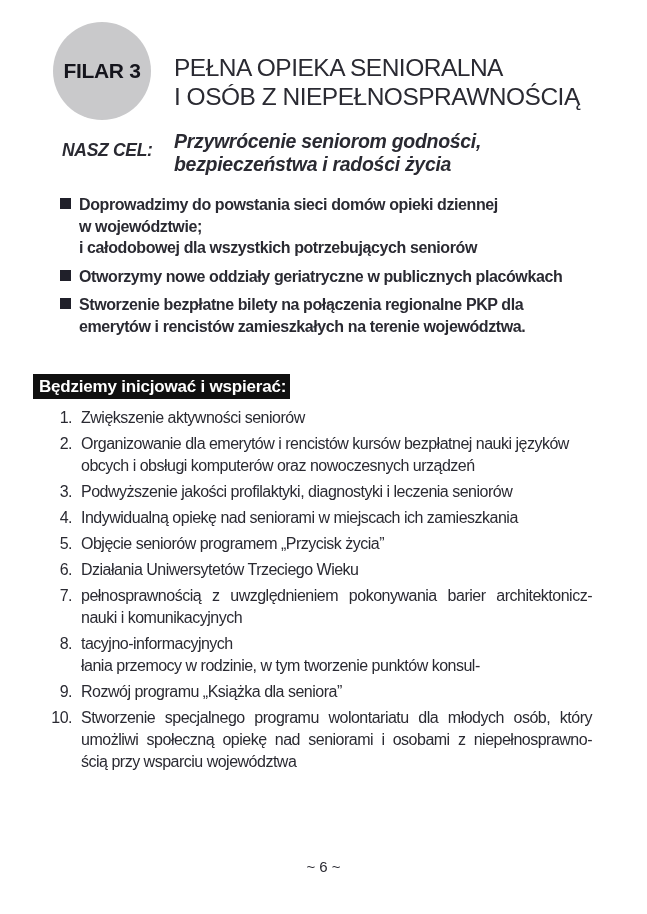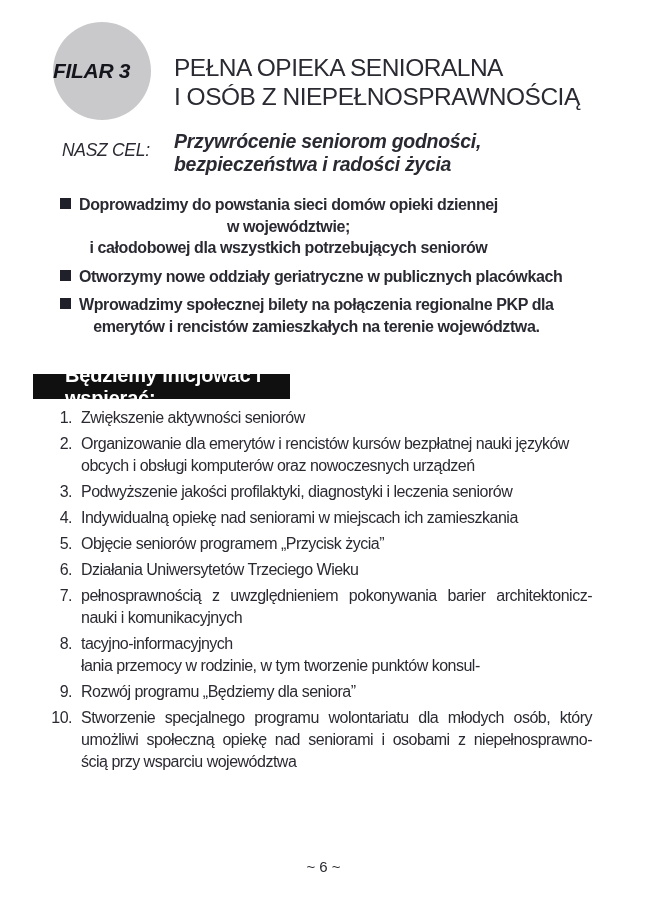--- a/index.html
+++ b/index.html
@@ -11,64 +11,64 @@
     color:var(--text,#2a2a32);
     overflow:hidden;
   }
   .tline { white-space:normal; }
 
   
   .badge {
     position:absolute; left:53px; top:22px;
     width:98px; height:98px; border-radius:50%;
     background:var(--badge-bg,#c9c9cb);
-    display:flex; align-items:center; font-style:italic;
+    display:flex; align-items:center; justify-content:center;
   }
   .badge-label {
     font-size:21px; font-weight:700; letter-spacing:-0.3px; color:#15151d;
   }
 
   
   .title {
     position:absolute; left:174px; top:53px;
     font-size:24.5px; line-height:29px; letter-spacing:-0.5px;
     font-weight:400; color:var(--text,#2b2b33);
   }
 
   
   .goal-label {
     position:absolute; left:62px; top:140px;
-    font-size:17.5px; font-weight:400; font-style:italic; letter-spacing:-0.3px;
+    font-size:17.5px; font-weight:700; font-style:italic; letter-spacing:-0.3px;
   }
   .goal-text {
     position:absolute; left:174px; top:130px;
     font-size:19.5px; font-weight:700; font-style:italic;
     line-height:23px; letter-spacing:-0.3px;
   }
 
   
-  .commitments { position:absolute; left:60px; top:194px; width:534px;text-align:center; }
+  .commitments { position:absolute; left:60px; top:194px; width:534px; }
   .commitment {
     display:flex; margin-bottom:7px;
     font-weight:700; font-size:16px; line-height:21.5px; letter-spacing:-0.4px;
     color:var(--text,#26262e);
   }
   .bullet-square {
     flex:0 0 11px; width:11px; height:11px;
     background:#20202a; margin-top:4px; margin-right:8px;
   }
 
   
   .banner {
     position:absolute; left:33px; top:374px;
     width:257px; height:25px;
     background:var(--banner-bg,#101010); color:var(--banner-text,#ffffff);
     display:flex; align-items:center;
   }
-  .banner-label { padding-left:32px; font-size:20px; font-weight:700; letter-spacing:-0.2px; }
+  .banner-label { padding-left:6px; font-size:17px; font-weight:700; letter-spacing:-0.2px; }
 
   
   .initiatives {
     position:absolute; left:45px; top:407px; width:547px;
     margin:0; padding:0; list-style:none;
   }
   .initiative {
     display:flex; margin-bottom:4px;
     font-size:16px; line-height:22px; letter-spacing:-0.5px;
     color:var(--text,#26262e);
@@ -119,21 +119,21 @@
   <div class="commitment">
     <span class="bullet-square"></span>
     <div class="commitment-text">
           <div class="tline">Otworzymy nowe oddziały geriatryczne w publicznych placówkach</div>
         </div>
   </div>
 
   <div class="commitment">
     <span class="bullet-square"></span>
     <div class="commitment-text">
-          <div class="tline">Wprowadzimy społecznej bilety na połączenia regionalne PKP dla</div>
+          <div class="tline">Stworzenie bezpłatne bilety na połączenia regionalne PKP dla</div>
           <div class="tline">emerytów i rencistów zamieszkałych na terenie województwa.</div>
         </div>
   </div>
 </div>
 
   <div class="banner">
     <span class="banner-label">Będziemy inicjować i wspierać:</span>
   </div>
 
   <ol class="initiatives">
@@ -192,21 +192,21 @@
     <span class="init-num">8.</span>
     <div class="init-text">
           <div class="tline">tacyjno-informacyjnych</div>
           <div class="tline">łania przemocy w rodzinie, w tym tworzenie punktów konsul-</div>
         </div>
   </li>
 
   <li class="initiative">
     <span class="init-num">9.</span>
     <div class="init-text">
-          <div class="tline">Rozwój programu „Będziemy dla seniora”</div>
+          <div class="tline">Rozwój programu „Książka dla seniora”</div>
         </div>
   </li>
 
   <li class="initiative justify">
     <span class="init-num">10.</span>
     <div class="init-text">
           <div class="tline">Stworzenie specjalnego programu wolontariatu dla młodych osób, który</div>
           <div class="tline">umożliwi społeczną opiekę nad seniorami i osobami z niepełnosprawno-</div>
           <div class="tline">ścią przy wsparciu województwa</div>
         </div>

